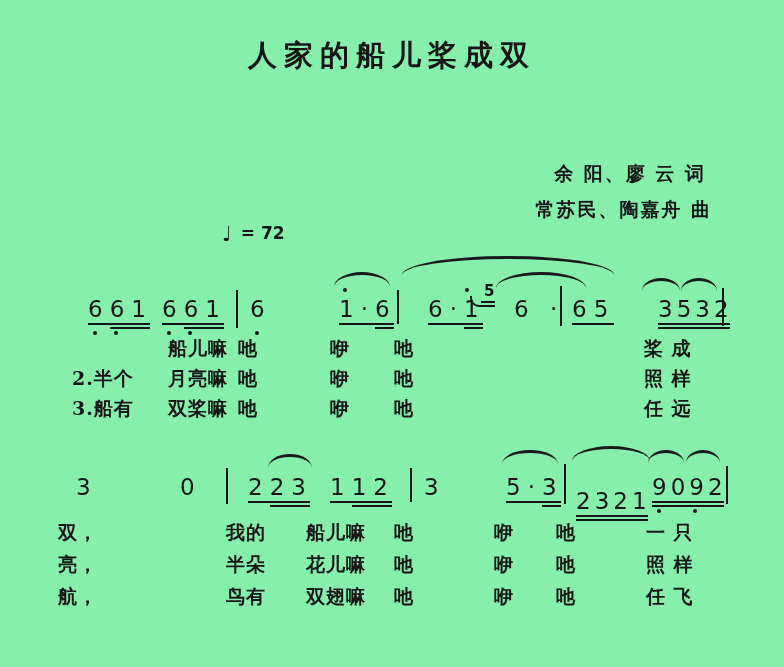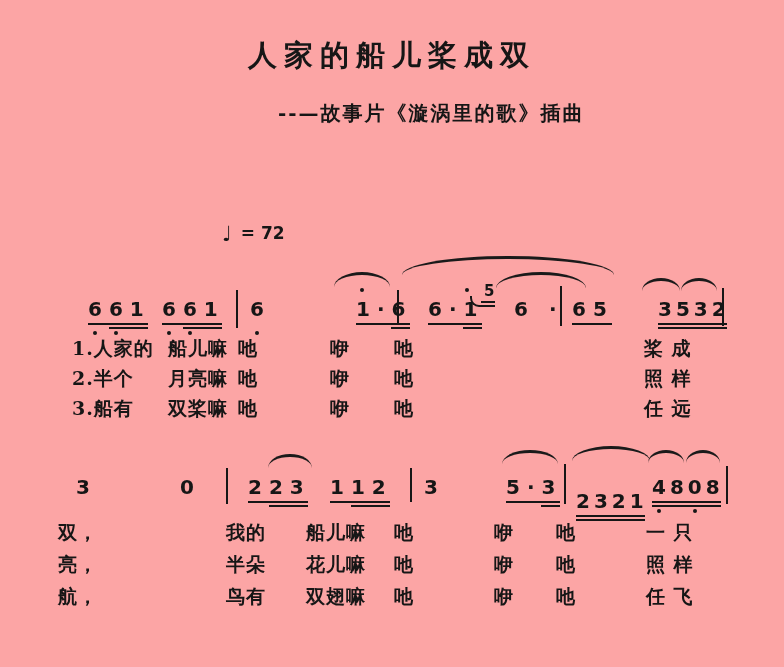--- a/index.html
+++ b/index.html
@@ -1,18 +1,18 @@
 <!DOCTYPE html>
 <html><head>
 <meta charset="utf-8">
 <style>
   html,body{margin:0;padding:0;background:#e8e8e6;}
   .page{
     position:relative;width:784px;height:667px;margin:0 auto;
-    background:#fca5a5;color:#161616;overflow:hidden;
+    background:#86efac;color:#161616;overflow:hidden;
     font-family:"DejaVu Sans","Liberation Sans",sans-serif;
   }
   .title{
     position:absolute;top:36px;left:0;width:100%;margin:0;text-align:center;
     font-family:"DejaVu Serif","Liberation Serif",serif;
     font-size:29px;font-weight:bold;letter-spacing:7px;
   }
   .subtitle{
     position:absolute;top:100px;left:278px;
     font-family:"DejaVu Serif","Liberation Serif",serif;
@@ -28,21 +28,21 @@
   .frac sub{font-size:14px;vertical-align:-5px;}
   .frac .slash{font-style:italic;font-size:18px;margin:0 -2px;}
   .expression{
     position:absolute;left:72px;top:226px;font-size:17px;font-weight:bold;letter-spacing:3px;
     font-family:"DejaVu Serif","Liberation Serif",serif;white-space:nowrap;
   }
   .tempo{position:absolute;left:222px;top:222px;font-size:17px;font-weight:bold;white-space:nowrap;}
   .tempo .tnote{font-size:21px;vertical-align:-2px;margin-right:3px;}
   
   .ng{
-    position:absolute;font-size:20px;font-weight:bold;line-height:26px;height:26px;
+    position:absolute;font-size:23px;font-weight:normal;line-height:26px;height:26px;
     letter-spacing:7px;white-space:nowrap;
   }
   .ng4{letter-spacing:4px;}
   .ul{position:absolute;height:2px;background:#161616;}
   .odot{position:absolute;width:4px;height:4px;border-radius:50%;background:#161616;}
   .barline{position:absolute;width:2px;background:#161616;}
   .slur{
     position:absolute;
     border-top:3px solid #1a1a1a;
     border-radius:50% 50% 0 0 / 100% 100% 0 0;
@@ -59,21 +59,22 @@
     position:absolute;font-size:19px;font-weight:bold;letter-spacing:1px;white-space:nowrap;
     font-family:"DejaVu Serif","Liberation Serif",serif;
   }
 </style>
 </head>
 <body>
 
 <div class="page">
 
   <h1 class="title">人家的船儿桨成双</h1>
-  <div class="subtitle">--—故事片《漩涡里的歌》插曲</div>
+  <div class="credit" style="top:161px;right:78px">余 阳、廖 云 词</div>
+  <div class="credit" style="top:197px;right:72px">常苏民、陶嘉舟 曲</div>
 
   <div class="tempo">
     <span class="tnote">♩</span>
     <span>= 72</span>
   </div>
 
   <div class="ng" style="left:88px;top:296px">
     <span>661</span>
     <i class="ul" style="left:0;width:96%;bottom:-3px"></i>
     <i class="ul" style="left:34%;width:62%;bottom:-7px"></i>
@@ -87,21 +88,21 @@
     <i class="odot" style="left:5px;bottom:-13px"></i>
     <i class="odot" style="left:26px;bottom:-13px"></i>
   </div>
   <i class="barline" style="left:236px;top:290px;height:38px"></i>
   <div class="ng" style="left:250px;top:296px">
     <span>6</span>
     <i class="odot" style="left:5px;bottom:-13px"></i>
   </div>
 
   <i class="slur" style="left:334px;top:272px;width:56px;height:12px"></i>
-  <div class="ng" style="left:356px;top:296px">
+  <div class="ng" style="left:339px;top:296px">
     <span>1·6</span>
     <i class="ul" style="left:0;width:96%;bottom:-3px"></i>
     <i class="ul" style="left:62%;width:34%;bottom:-7px"></i>
     <i class="odot" style="left:4px;top:-8px"></i>
   </div>
   <i class="barline" style="left:397px;top:290px;height:34px"></i>
   <i class="slur" style="left:402px;top:256px;width:212px;height:16px"></i>
   <div class="ng" style="left:428px;top:296px">
     <span>6·1</span>
     <i class="ul" style="left:0;width:96%;bottom:-3px"></i>
@@ -127,21 +128,20 @@
   <i class="slur" style="left:642px;top:278px;width:38px;height:10px"></i>
   <i class="slur" style="left:681px;top:278px;width:36px;height:10px"></i>
   <div class="ng ng4" style="left:658px;top:296px">
     <span>3532</span>
     <i class="ul" style="left:0;width:96%;bottom:-3px"></i>
     <i class="ul" style="left:0;width:96%;bottom:-7px"></i>
   </div>
   <i class="barline" style="left:722px;top:288px;height:38px"></i>
 
   <div class="lyrow" style="top:336px">
-    <span class="lyr" style="left:72px">1.人家的</span>
     <span class="lyr" style="left:168px">船儿嘛</span>
     <span class="lyr" style="left:238px">吔</span>
     <span class="lyr" style="left:330px">咿</span>
     <span class="lyr" style="left:394px">吔</span>
     <span class="lyr" style="left:644px">桨 成</span>
   </div>
   <div class="lyrow" style="top:366px">
     <span class="lyr" style="left:72px">2.半个</span>
     <span class="lyr" style="left:168px">月亮嘛</span>
     <span class="lyr" style="left:238px">吔</span>
@@ -192,21 +192,21 @@
 
   <i class="slur" style="left:572px;top:446px;width:78px;height:12px"></i>
   <div class="ng ng4" style="left:576px;top:488px">
     <span>2321</span>
     <i class="ul" style="left:0;width:96%;bottom:-3px"></i>
     <i class="ul" style="left:0;width:96%;bottom:-7px"></i>
   </div>
   <i class="slur" style="left:648px;top:450px;width:36px;height:10px"></i>
   <i class="slur" style="left:686px;top:450px;width:34px;height:10px"></i>
   <div class="ng ng4" style="left:652px;top:474px">
-    <span>4808</span>
+    <span>9092</span>
     <i class="ul" style="left:0;width:96%;bottom:-3px"></i>
     <i class="ul" style="left:0;width:96%;bottom:-7px"></i>
     <i class="odot" style="left:5px;bottom:-13px"></i>
     <i class="odot" style="left:41px;bottom:-13px"></i>
   </div>
   <i class="barline" style="left:726px;top:466px;height:38px"></i>
 
   <div class="lyrow" style="top:520px">
     <span class="lyr" style="left:58px">双，</span>
     <span class="lyr" style="left:226px">我的</span>

